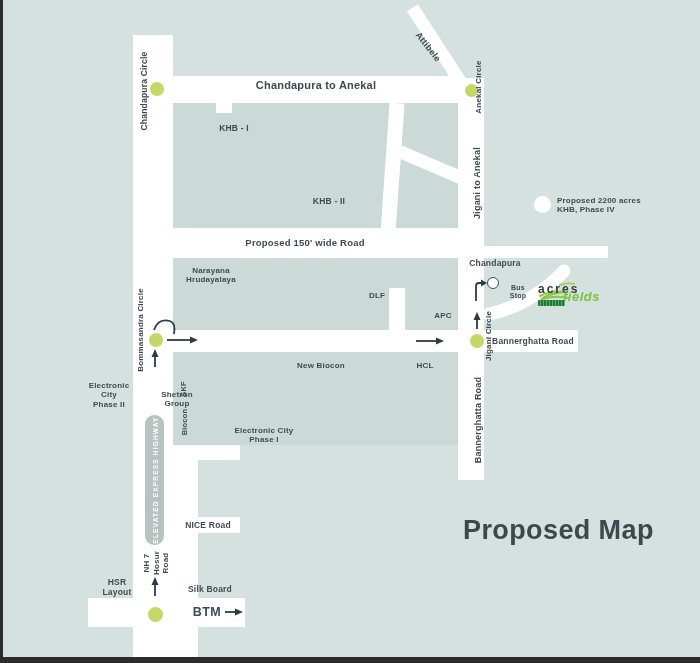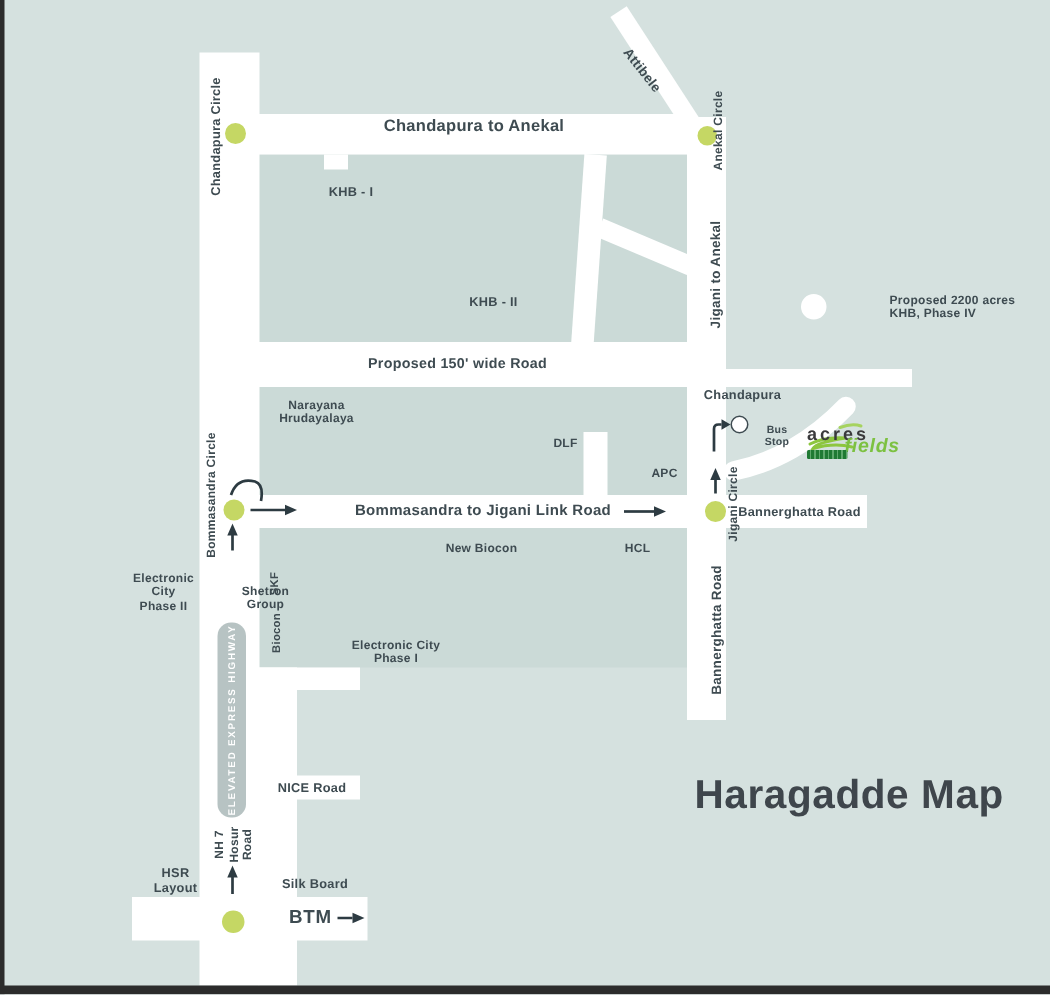--- a/index.html
+++ b/index.html
@@ -95,31 +95,30 @@
   <div class="wdot" style="left:534px;top:196px;width:17px;height:17px;"></div>
   <div class="wdot" style="left:487px;top:277px;width:10px;height:10px;border:1.5px solid #3e4b51;"></div>
 
   <div class="lbl v" style="left:144px;top:91px;font-size:8.5px;">Chandapura Circle</div>
   <div class="lbl" style="left:316px;top:85px;font-size:11px;">Chandapura to Anekal</div>
   <div class="lbl" style="left:234px;top:128px;font-size:8.5px;">KHB - I</div>
   <div class="lbl" style="left:329px;top:201px;font-size:8.5px;">KHB - II</div>
   <div class="lbl" style="left:428px;top:47px;font-size:9px;transform:translate(-50%,-50%) rotate(52deg);white-space:pre;">Attibele</div>
   <div class="lbl v" style="left:479px;top:87px;font-size:8px;">Anekal Circle</div>
   <div class="lbl v" style="left:477px;top:183px;font-size:9px;">Jigani to Anekal</div>
-  <div class="lbl la" style="left:557px;top:205px;font-size:8px;margin-left:36px;">Proposed 2200 acres
+  <div class="lbl la" style="left:557px;top:205px;font-size:8px;">Proposed 2200 acres
 KHB, Phase IV</div>
   <div class="lbl" style="left:305px;top:243px;font-size:9.5px;">Proposed 150' wide Road</div>
   <div class="lbl" style="left:211px;top:275px;font-size:8px;">Narayana
 Hrudayalaya</div>
   <div class="lbl" style="left:377px;top:296px;font-size:8px;">DLF</div>
   <div class="lbl" style="left:443px;top:316px;font-size:8px;">APC</div>
   <div class="lbl" style="left:495px;top:263px;font-size:8.5px;">Chandapura</div>
   <div class="lbl" style="left:518px;top:292px;font-size:7px;">Bus
 Stop</div>
-  <div class="lbl" style="left:322px;top:341px;font-size:10px;">Bommasandra to Jigani Link Road</div>
   <div class="lbl v" style="left:141px;top:330px;font-size:8px;">Bommasandra Circle</div>
   <div class="lbl v" style="left:489px;top:336px;font-size:8px;">Jigani Circle</div>
   <div class="lbl" style="left:533px;top:341px;font-size:8.5px;">Bannerghatta Road</div>
   <div class="lbl v" style="left:478px;top:420px;font-size:9px;">Bannerghatta Road</div>
   <div class="lbl" style="left:177px;top:367px;font-size:8px;margin-top:32px;">Shetron
 Group</div>
   <div class="lbl v" style="left:184px;top:389px;font-size:7.5px;">SKF</div>
   <div class="lbl v" style="left:185px;top:422px;font-size:7.5px;">Biocon</div>
   <div class="lbl" style="left:321px;top:366px;font-size:8px;text-align:center;">New Biocon</div>
   <div class="lbl" style="left:395px;top:366px;font-size:8px;margin-left:30px;">HCL</div>
@@ -134,17 +133,17 @@
 Road</div>
   <div class="lbl" style="left:117px;top:587px;font-size:8.5px;">HSR
 Layout</div>
   <div class="lbl" style="left:210px;top:589px;font-size:8.5px;">Silk Board</div>
   <div class="lbl" style="left:207px;top:612px;font-size:12.5px;letter-spacing:.5px;">BTM</div>
 
   <span class="logo-sark">acres</span>
   <span class="logo-fields">fields</span>
   <div class="logo-bar"></div>
 
-  <div id="title">Haragadde Map</div>
+  <div id="title">Proposed Map</div>
 
   <div class="edge" style="left:0;top:0;width:3px;height:663px;"></div>
   <div class="edge" style="left:0;top:657px;width:700px;height:6px;"></div>
 </div>
 
 </body></html>

